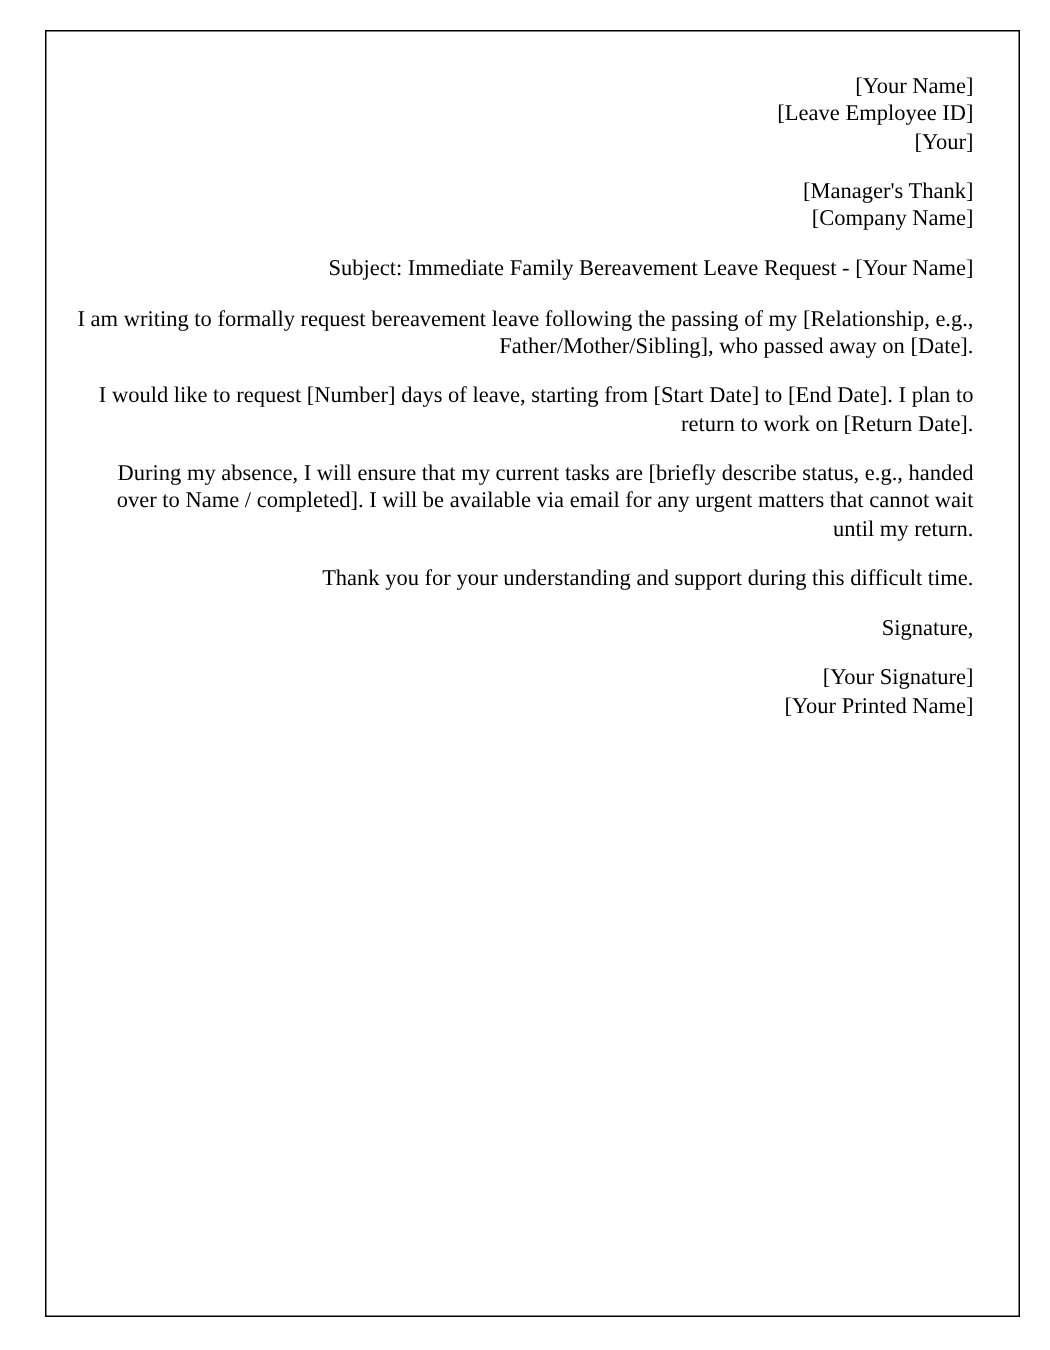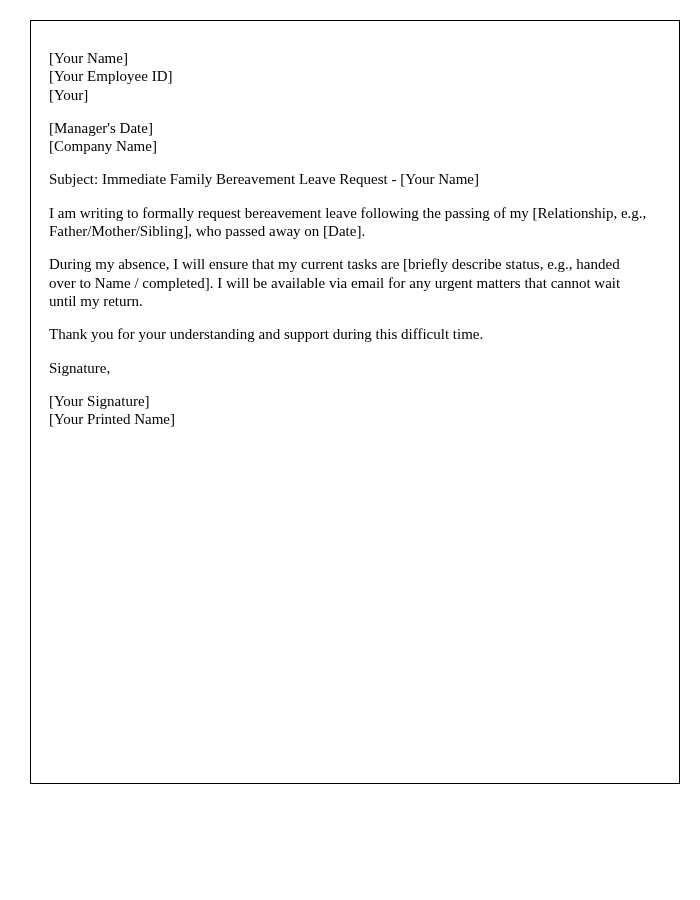--- a/index.html
+++ b/index.html
@@ -13,25 +13,26 @@
     width: 700px;
     height: 900px;
     background: #ffffff;
     position: relative;
   }
   .letter-sheet {
     position: absolute;
     left: 30px;
     top: 20px;
     width: 650px;
-    height: 764px;
+    height: 858px;
     background: #ffffff;
     border: 1px solid #000000;
     padding: 28px 18px 20px 18px;
     overflow: hidden;
+    text-align: right;
   }
   .letter-body {
     color: #000000;
     font-size: 15px;
     line-height: 1.22;
     max-width: 600px;
   }
   .block { margin: 0 0 15px 0; }
   .block:last-child { margin-bottom: 0; }
   .line { display: block; }
@@ -39,34 +40,35 @@
 </style>
 </head>
 <body>
 
 <div class="page-wrap">
   <div class="letter-sheet">
     <div class="letter-body">
 
       <div class="block">
         <span class="line">[Your Name]</span>
-        <span class="line">[Your Employee ID]</span>
+        <span class="line">[Leave Employee ID]</span>
         <span class="line">[Your]</span>
       </div>
 
       <div class="block">
-        <span class="line">[Manager's Date]</span>
+        <span class="line">[Manager's Thank]</span>
         <span class="line">[Company Name]</span>
       </div>
 
       <p class="para">Subject: Immediate Family Bereavement Leave Request - [Your Name]</p>
 
 
       <p class="para">I am writing to formally request bereavement leave following the passing of my [Relationship, e.g., Father/Mother/Sibling], who passed away on [Date].</p>
 
+      <p class="para">I would like to request [Number] days of leave, starting from [Start Date] to [End Date]. I plan to return to work on [Return Date].</p>
 
       <p class="para">During my absence, I will ensure that my current tasks are [briefly describe status, e.g., handed over to Name / completed]. I will be available via email for any urgent matters that cannot wait until my return.</p>
 
       <p class="para">Thank you for your understanding and support during this difficult time.</p>
 
       <p class="para">Signature,</p>
 
       <div class="block">
         <span class="line">[Your Signature]</span>
         <span class="line">[Your Printed Name]</span>

